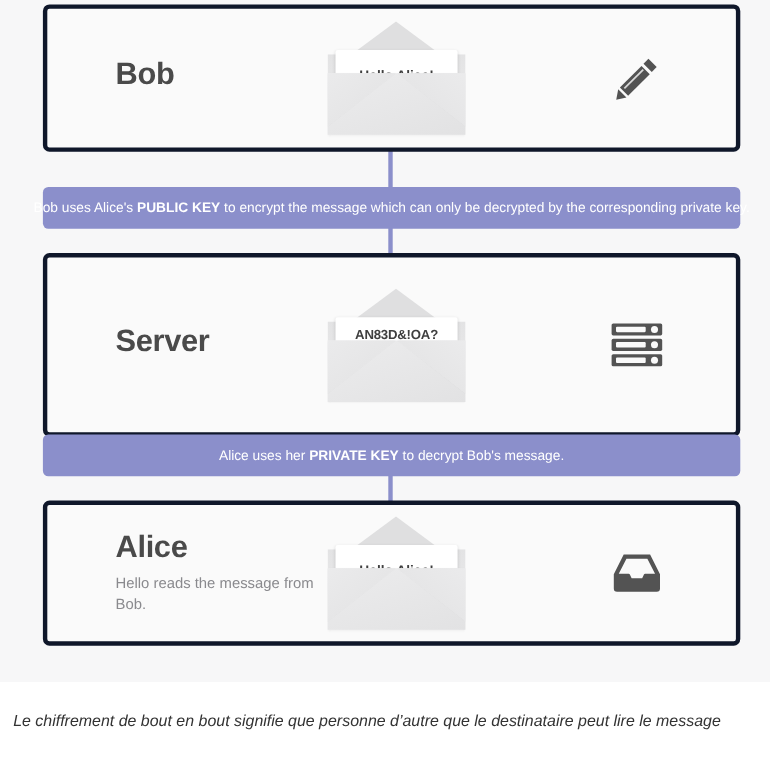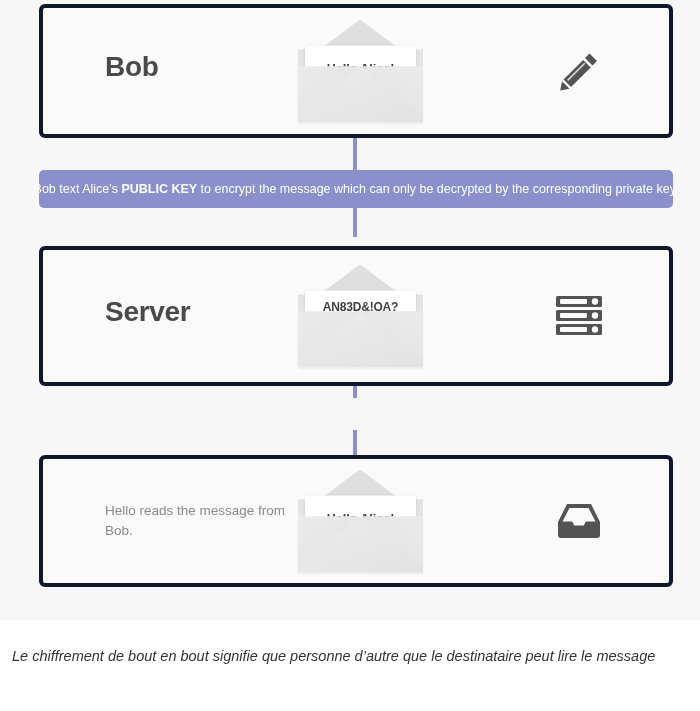--- a/index.html
+++ b/index.html
@@ -46,21 +46,21 @@
   .card {
     position: absolute;
     left: 39px;
     width: 634px;
     background: #fafafa;
     border: 4px solid #0f172a;
     border-radius: 6px;
     z-index: 2;
   }
   .card.bob    { top: 4px;   height: 134px; }
-  .card.server { top: 246px; height: 140px; }
+  .card.server { top: 230px; height: 167px; }
   .card.alice  { top: 455px; height: 132px; }
 
   .card-text {
     position: absolute;
     left: 62px;
     top: 50%;
     transform: translateY(-50%);
     width: 210px;
   }
 
@@ -244,21 +244,21 @@
           </g>
           <g stroke="#f0f0f0" stroke-width="1.6" opacity="0.85">
             <line x1="28.8" y1="15.2" x2="11.6" y2="32.4"></line>
           </g>
         </svg>
       </div>
     </div>
 
     <div class="banner b1">
       <div class="banner-text">
-        <span>Bob text Alice's </span><b>PUBLIC KEY</b><span> to encrypt the message which can only be decrypted by the corresponding private key.</span>
+        <span>Bob uses Alice's </span><b>PUBLIC KEY</b><span> to encrypt the message which can only be decrypted by the corresponding private key.</span>
       </div>
     </div>
 
     <div class="card server">
       <div class="card-text">
         <div class="card-title">Server</div>
       </div>
 
       <div class="envelope">
         <div class="env-flap"></div>
@@ -282,23 +282,29 @@
             <rect x="5" y="19" width="27" height="5" rx="1"></rect>
             <rect x="5" y="33" width="27" height="5" rx="1"></rect>
             <circle cx="40" cy="7.5" r="3.2"></circle>
             <circle cx="40" cy="21.5" r="3.2"></circle>
             <circle cx="40" cy="35.5" r="3.2"></circle>
           </g>
         </svg>
       </div>
     </div>
 
+    <div class="banner b2">
+      <div class="banner-text">
+        <span>Alice uses her </span><b>PRIVATE KEY</b><span> to decrypt Bob's message.</span>
+      </div>
+    </div>
 
     <div class="card alice">
       <div class="card-text">
+        <div class="card-title">Alice</div>
         <div class="card-desc">Hello reads the message from Bob.</div>
       </div>
 
       <div class="envelope">
         <div class="env-flap"></div>
         <div class="env-flap-shade"></div>
         <div class="env-letter">
           <div class="letter-text">Hello Alice!</div>
         </div>
         <div class="env-front"></div>

